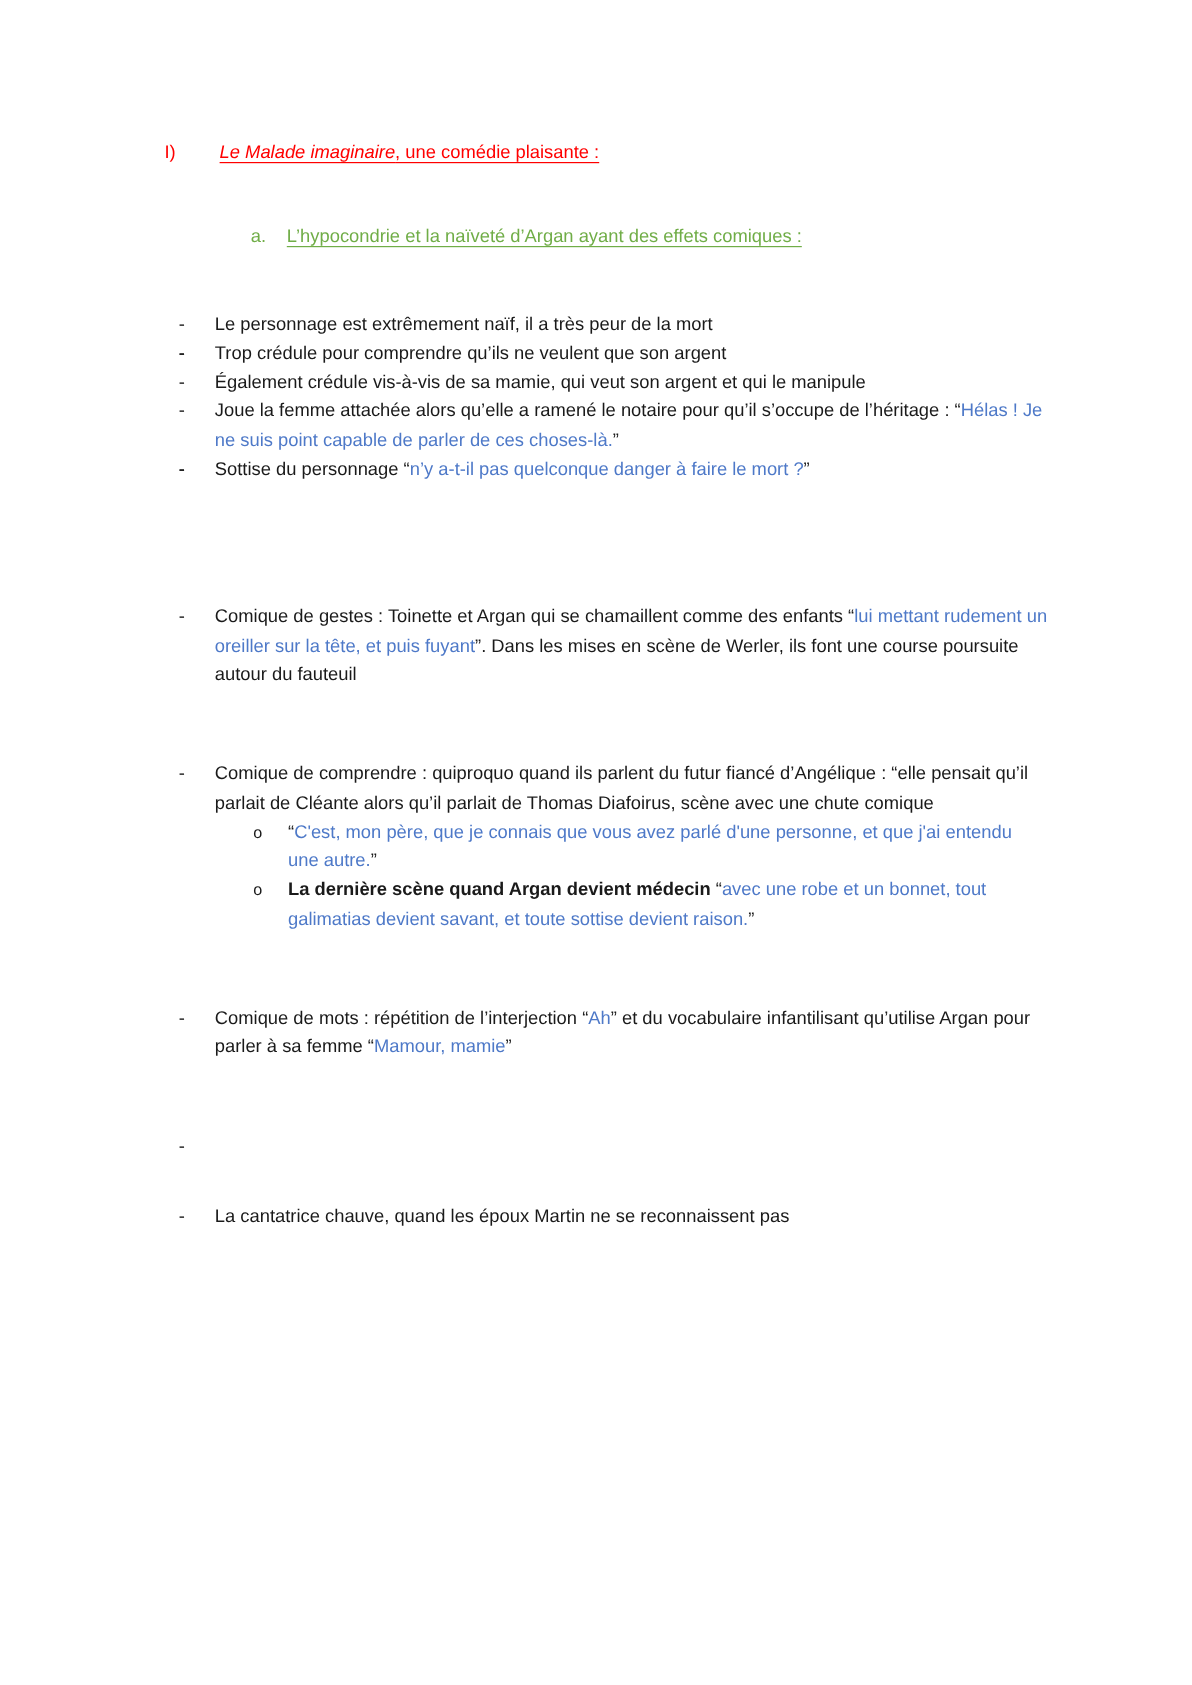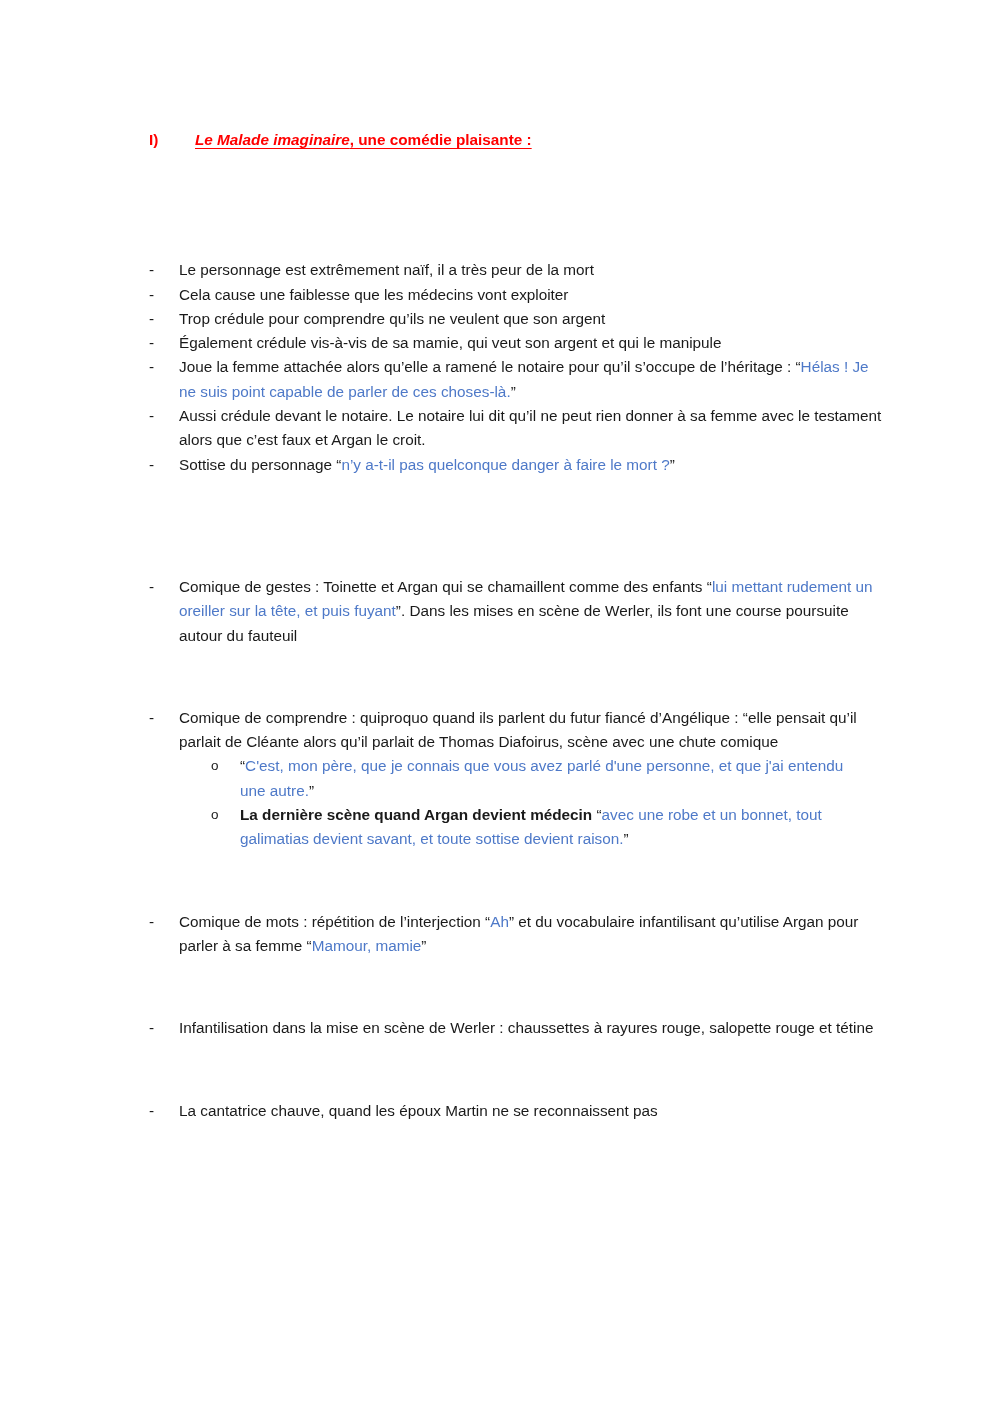--- a/index.html
+++ b/index.html
@@ -25,26 +25,26 @@
   .content {
     position: absolute;
     left: 0;
     top: 0;
     width: 993px;
   }
 
   
   .heading-1 {
     position: relative;
-    margin: 12px;
+    margin: 0;
     padding: 0 0 0 137px;
     color: #FF0000;
     font-size: 15.3px;
     line-height: 24.3px;
-    font-weight: bold;
+    font-weight: normal;
     white-space: nowrap;
   }
   .heading-1 .marker {
     display: inline-block;
     width: 46px;
     color: #FF0000;
   }
   .heading-1 .h1-text {
     text-decoration: underline;
     text-underline-offset: 2.5px;
@@ -125,52 +125,53 @@
   <div class="content">
 
     <div class="gap-top"></div>
 
     <p class="heading-1">
       <span class="marker">I)</span><span class="h1-text"><span class="work-title">Le Malade imaginaire</span><span>, une comédie plaisante :</span></span>
     </p>
 
     <div class="gap-before-h2-a"></div>
 
+    <p class="heading-2">
+      <span class="marker">a.</span><span class="h2-text">L’hypocondrie et la naïveté d’Argan ayant des effets comiques :</span>
+    </p>
 
     <div class="gap-after-h2-a"></div>
 
     <div>
 
       <p class="dash-item">
         <span class="marker">-</span>
         <span class="black">Le personnage est extrêmement naïf, il a très peur de la mort</span>
       </p>
 
       <p class="dash-item">
         <span class="marker">-</span>
-        <span class="black">Cela cause une faiblesse que les médecins vont exploiter</span>
       </p>
 
       <p class="dash-item">
         <span class="marker">-</span>
         <span class="black">Trop crédule pour comprendre qu’ils ne veulent que son argent</span>
       </p>
 
       <p class="dash-item">
         <span class="marker">-</span>
         <span class="black">Également crédule vis-à-vis de sa mamie, qui veut son argent et qui le manipule</span>
       </p>
 
       <p class="dash-item">
         <span class="marker">-</span><span class="black">Joue la femme attachée alors qu’elle a ramené le notaire pour qu’il s’occupe de l’héritage : </span><span class="black">“</span><span class="quote-blue">Hélas ! Je ne suis point capable de parler de ces choses-là.</span><span class="black">”</span>
       </p>
 
       <p class="dash-item">
         <span class="marker">-</span>
-        <span class="black">Aussi crédule devant le notaire. Le notaire lui dit qu’il ne peut rien donner à sa femme avec le testament alors que c’est faux et Argan le croit.</span>
       </p>
 
       <p class="dash-item">
         <span class="marker">-</span><span class="black">Sottise du personnage </span><span class="black">“</span><span class="quote-blue">n’y a-t-il pas quelconque danger à faire le mort ?</span><span class="black">”</span>
       </p>
 
     </div>
 
     <div class="gap-before-h2-b"></div>
 
@@ -203,21 +204,20 @@
 
       <p class="dash-item">
         <span class="marker">-</span><span class="black">Comique de mots : répétition de l’interjection </span><span class="black">“</span><span class="quote-blue">Ah</span><span class="black">”</span><span class="black"> et du vocabulaire infantilisant qu’utilise Argan pour parler à sa femme </span><span class="black">“</span><span class="quote-blue">Mamour, mamie</span><span class="black">”</span>
       </p>
 
       <div class="gap-para-wide"></div>
       <div class="sp-m"></div>
 
       <p class="dash-item">
         <span class="marker">-</span>
-        <span class="black">Infantilisation dans la mise en scène de Werler : chaussettes à rayures rouge, salopette rouge et tétine</span>
       </p>
 
       <div class="gap-para-wide"></div>
       <div class="sp-m"></div>
 
       <p class="dash-item">
         <span class="marker">-</span><span class="black under">La cantatrice chauve,</span><span class="black"> quand les époux Martin ne se reconnaissent pas</span>
       </p>
 
     </div>

